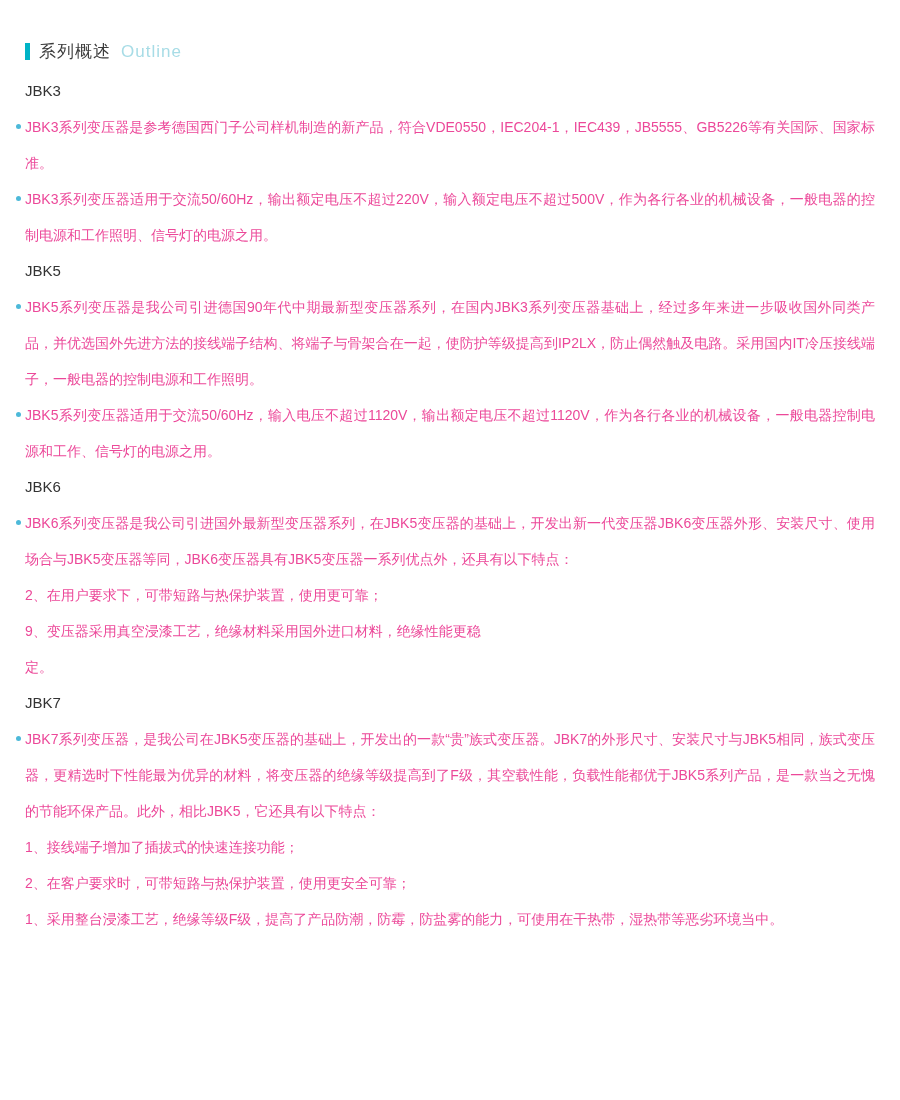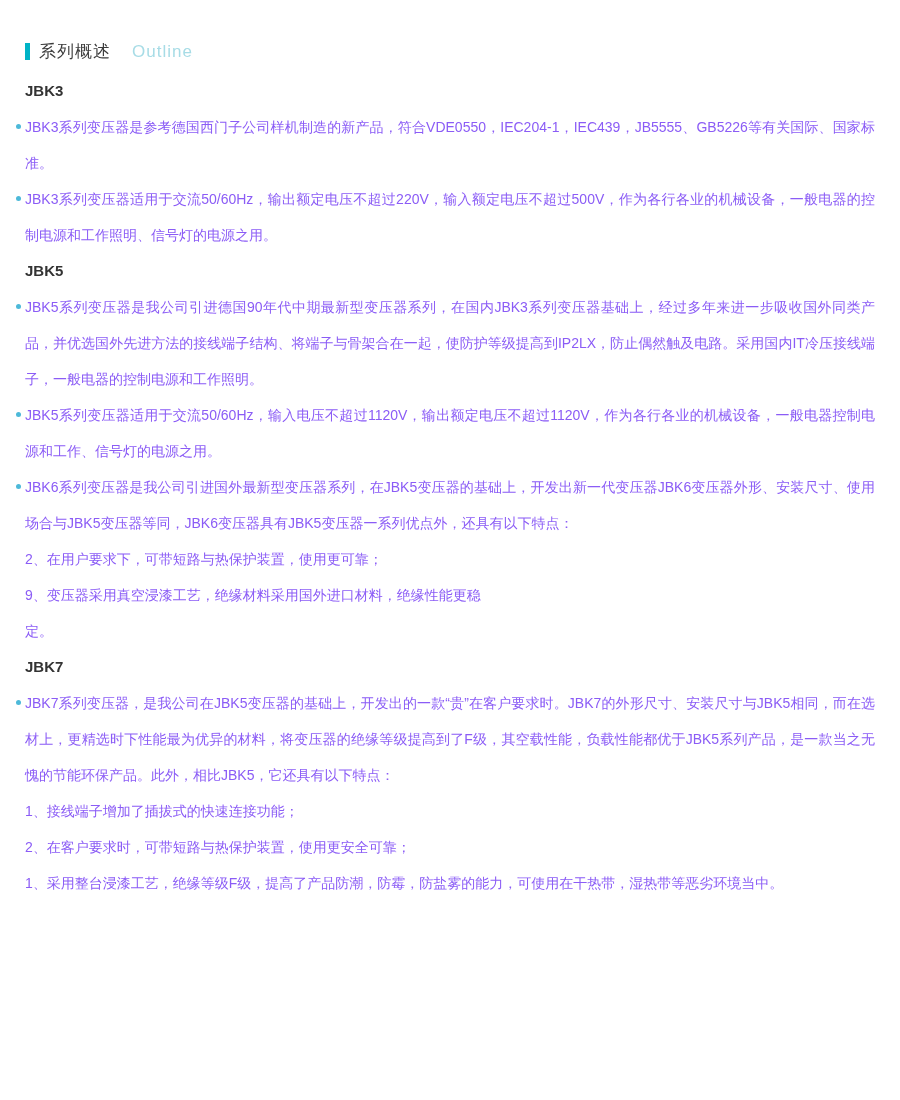--- a/index.html
+++ b/index.html
@@ -31,36 +31,36 @@
     flex: 0 0 auto;
   }
   .title-cn {
     font-size: 17px;
     color: #3c3c3c;
     letter-spacing: 1px;
   }
   .title-en {
     font-size: 17px;
     color: #a7dce6;
-    margin-left: 21px;
+    margin-left: 10px;
     letter-spacing: 1px;
   }
   .section-heading {
     font-size: 15px;
-    font-weight: bold;
+    font-weight: normal;
     color: #333333;
     line-height: 36px;
     margin: 0;
   }
   p.item {
     font-size: 14px;
     line-height: 36px;
     margin: 0;
     text-align: justify;
-    color: #8b5cf6;
+    color: #ec4899;
   }
   p.item.bullet {
     position: relative;
   }
   p.item.bullet::before {
     content: "";
     position: absolute;
     left: -9px;
     top: 15px;
     width: 5px;
@@ -78,23 +78,24 @@
     <span class="title-cn">系列概述</span>
     <span class="title-en">Outline</span>
   </header>
   <div id="sections">
       <h3 class="section-heading">JBK3</h3>
       <p class="item bullet">JBK3系列变压器是参考德国西门子公司样机制造的新产品，符合VDE0550，IEC204-1，IEC439，JB5555、GB5226等有关国际、国家标准。</p>
       <p class="item bullet">JBK3系列变压器适用于交流50/60Hz，输出额定电压不超过220V，输入额定电压不超过500V，作为各行各业的机械设备，一般电器的控制电源和工作照明、信号灯的电源之用。</p>
       <h3 class="section-heading">JBK5</h3>
       <p class="item bullet">JBK5系列变压器是我公司引进德国90年代中期最新型变压器系列，在国内JBK3系列变压器基础上，经过多年来进一步吸收国外同类产品，并优选国外先进方法的接线端子结构、将端子与骨架合在一起，使防护等级提高到IP2LX，防止偶然触及电路。采用国内IT冷压接线端子，一般电器的控制电源和工作照明。</p>
       <p class="item bullet">JBK5系列变压器适用于交流50/60Hz，输入电压不超过1120V，输出额定电压不超过1120V，作为各行各业的机械设备，一般电器控制电源和工作、信号灯的电源之用。</p>
+      <h3 class="section-heading">JBK6</h3>
       <p class="item bullet">JBK6系列变压器是我公司引进国外最新型变压器系列，在JBK5变压器的基础上，开发出新一代变压器JBK6变压器外形、安装尺寸、使用场合与JBK5变压器等同，JBK6变压器具有JBK5变压器一系列优点外，还具有以下特点：</p>
       <p class="item numbered">2、在用户要求下，可带短路与热保护装置，使用更可靠；</p>
       <p class="item numbered">9、变压器采用真空浸漆工艺，绝缘材料采用国外进口材料，绝缘性能更稳</p>
       <p class="item plain">定。</p>
       <h3 class="section-heading">JBK7</h3>
-      <p class="item bullet">JBK7系列变压器，是我公司在JBK5变压器的基础上，开发出的一款“贵”在客户要求时。JBK7的外形尺寸、安装尺寸与JBK5相同，而在选材上，更精选时下性能最为优异的材料，将变压器的绝缘等级提高到了F级，其空载性能，负载性能都优于JBK5系列产品，是一款当之无愧的节能环保产品。此外，相比JBK5，它还具有以下特点：</p>
+      <p class="item bullet">JBK7系列变压器，是我公司在JBK5变压器的基础上，开发出的一款“贵”族式变压器。JBK7的外形尺寸、安装尺寸与JBK5相同，族式变压器，更精选时下性能最为优异的材料，将变压器的绝缘等级提高到了F级，其空载性能，负载性能都优于JBK5系列产品，是一款当之无愧的节能环保产品。此外，相比JBK5，它还具有以下特点：</p>
       <p class="item numbered">1、接线端子增加了插拔式的快速连接功能；</p>
       <p class="item numbered">2、在客户要求时，可带短路与热保护装置，使用更安全可靠；</p>
       <p class="item numbered">1、采用整台浸漆工艺，绝缘等级F级，提高了产品防潮，防霉，防盐雾的能力，可使用在干热带，湿热带等恶劣环境当中。</p>
     </div>
 </main>
 
 </body></html>

